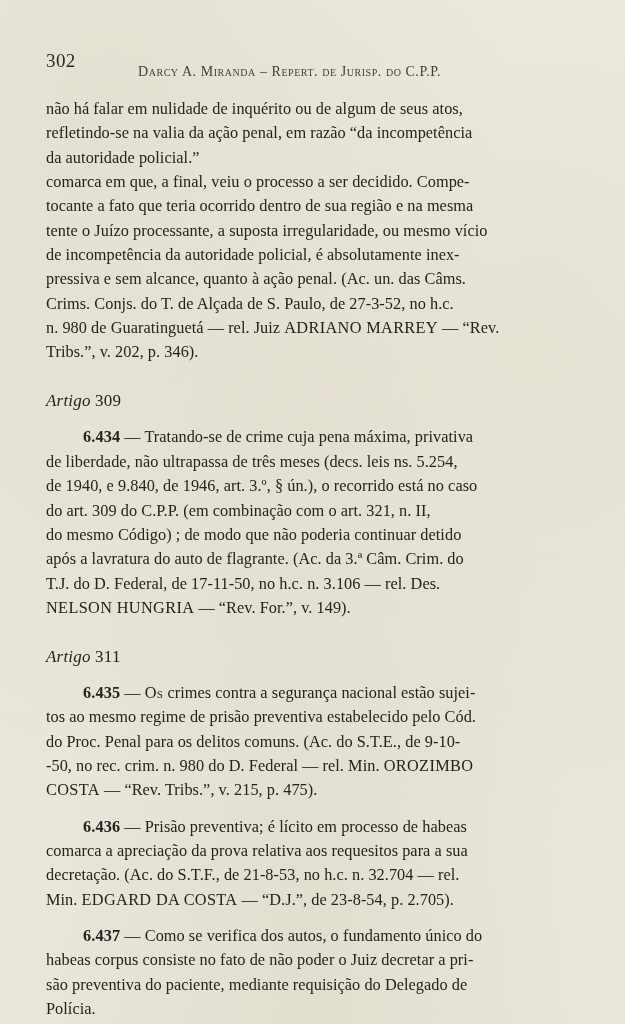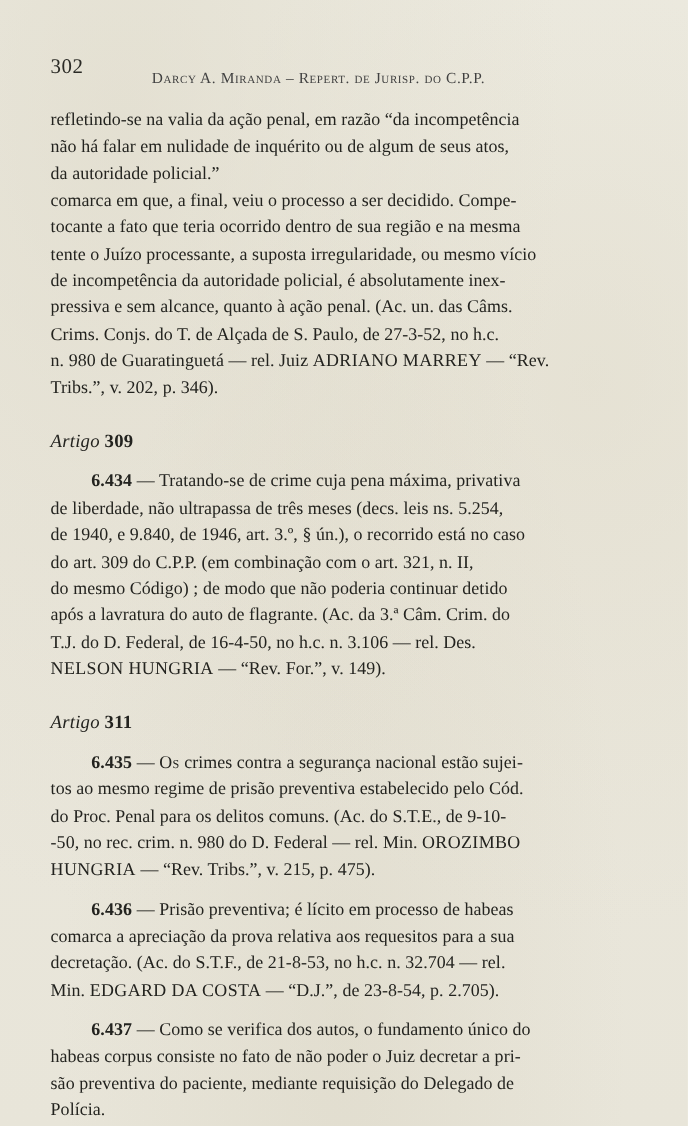--- a/index.html
+++ b/index.html
@@ -90,21 +90,20 @@
     font-size: 17px;
     line-height: 24.35px;
     letter-spacing: 0.2px;
     white-space: nowrap;
   }
   .artigo i {
     font-style: italic;
   }
   .artigo .num {
     font-style: normal;
-    font-weight: bold;
   }
 
   .num-entry {
     font-weight: bold;
     letter-spacing: 0.1px;
   }
   .sc {
     font-variant: small-caps;
     letter-spacing: 0.35px;
     margin-top: 14px;
@@ -120,24 +119,24 @@
 
   <div class="runhead">
     <span class="folio">302</span>
     <span class="runhead-title">Darcy A. Miranda – Repert. de Jurisp. do C.P.P.</span>
   </div>
 
   <div class="textblock">
 
     <div>
       <div class="ln j">
+          <span>não há falar em nulidade de inquérito ou de algum de seus atos,</span>
+        </div>
+      <div class="ln j">
           <span>refletindo-se na valia da ação penal, em razão “da incompetência</span>
-        </div>
-      <div class="ln j">
-          <span>não há falar em nulidade de inquérito ou de algum de seus atos,</span>
         </div>
       <div class="ln"><span>da autoridade policial.”</span></div>
     </div>
 
     <div>
       <div class="ln j">
           <span>comarca em que, a final, veiu o processo a ser decidido.  Compe-</span>
         </div>
       <div class="ln j">
           <span>tocante a fato que teria ocorrido dentro de sua região e na mesma</span>
@@ -184,21 +183,21 @@
       <div class="ln j">
           <span>do art. 309 do C.P.P.  (em combinação com o art. 321, n. II,</span>
         </div>
       <div class="ln j">
           <span>do mesmo Código) ; de modo que não poderia continuar detido</span>
         </div>
       <div class="ln j">
           <span>após a lavratura do auto de flagrante.  (Ac. da 3.ª Câm. Crim. do</span>
         </div>
       <div class="ln j">
-          <span>T.J. do D. Federal, de 16-4-50, no h.c. n. 3.106 — rel. Des.</span>
+          <span>T.J. do D. Federal, de 17-11-50, no h.c. n. 3.106 — rel. Des.</span>
         </div>
       <div class="ln">
         <span class="sc">NELSON HUNGRIA</span><span> — “Rev. For.”, v. 149).</span>
       </div>
     </div>
 
     <div class="gap"></div>
 
     <div class="artigo">
       <i>Artigo</i>
@@ -216,21 +215,21 @@
       <div class="ln j">
           <span>tos ao mesmo regime de prisão preventiva estabelecido pelo Cód.</span>
         </div>
       <div class="ln j">
           <span>do Proc. Penal para os delitos comuns.  (Ac. do S.T.E., de 9-10-</span>
         </div>
       <div class="ln j">
         <span>-50, no rec. crim. n. 980 do D. Federal — rel. Min. <span class="sc">OROZIMBO</span></span>
       </div>
       <div class="ln">
-        <span class="sc">HUNGRIA</span><span> — “Rev. Tribs.”, v. 215, p. 475).</span>
+        <span class="sc">COSTA</span><span> — “Rev. Tribs.”, v. 215, p. 475).</span>
       </div>
     </div>
 
     <div class="gap-sm"></div>
 
     <div>
       <div class="ln j ind">
         <span><span class="num-entry">6.436</span>
           <span>—</span>
           <span>Prisão preventiva; é lícito em processo de <span class="it">habeas</span></span></span>

